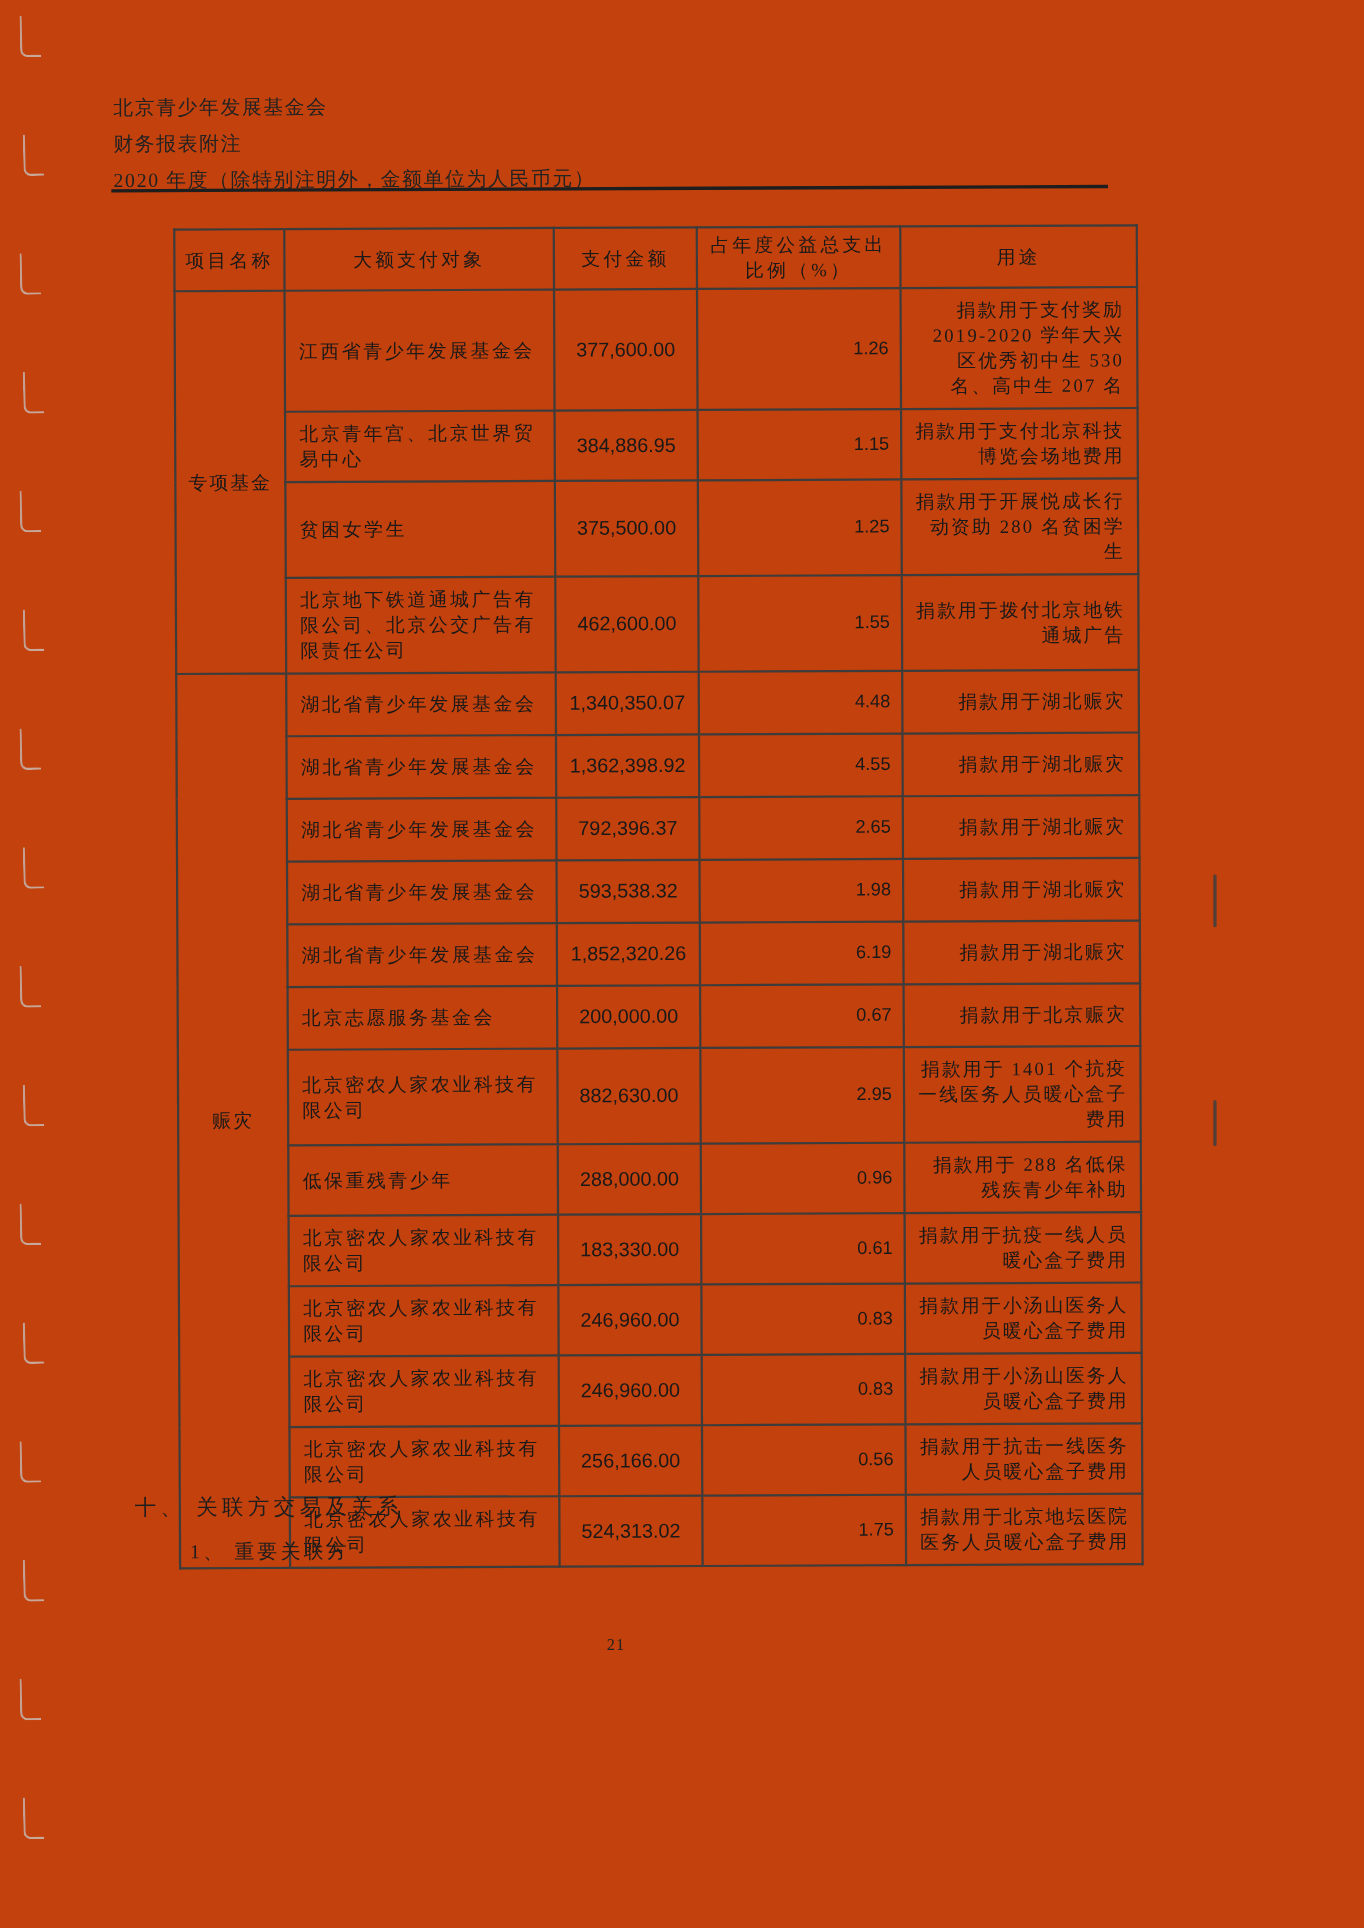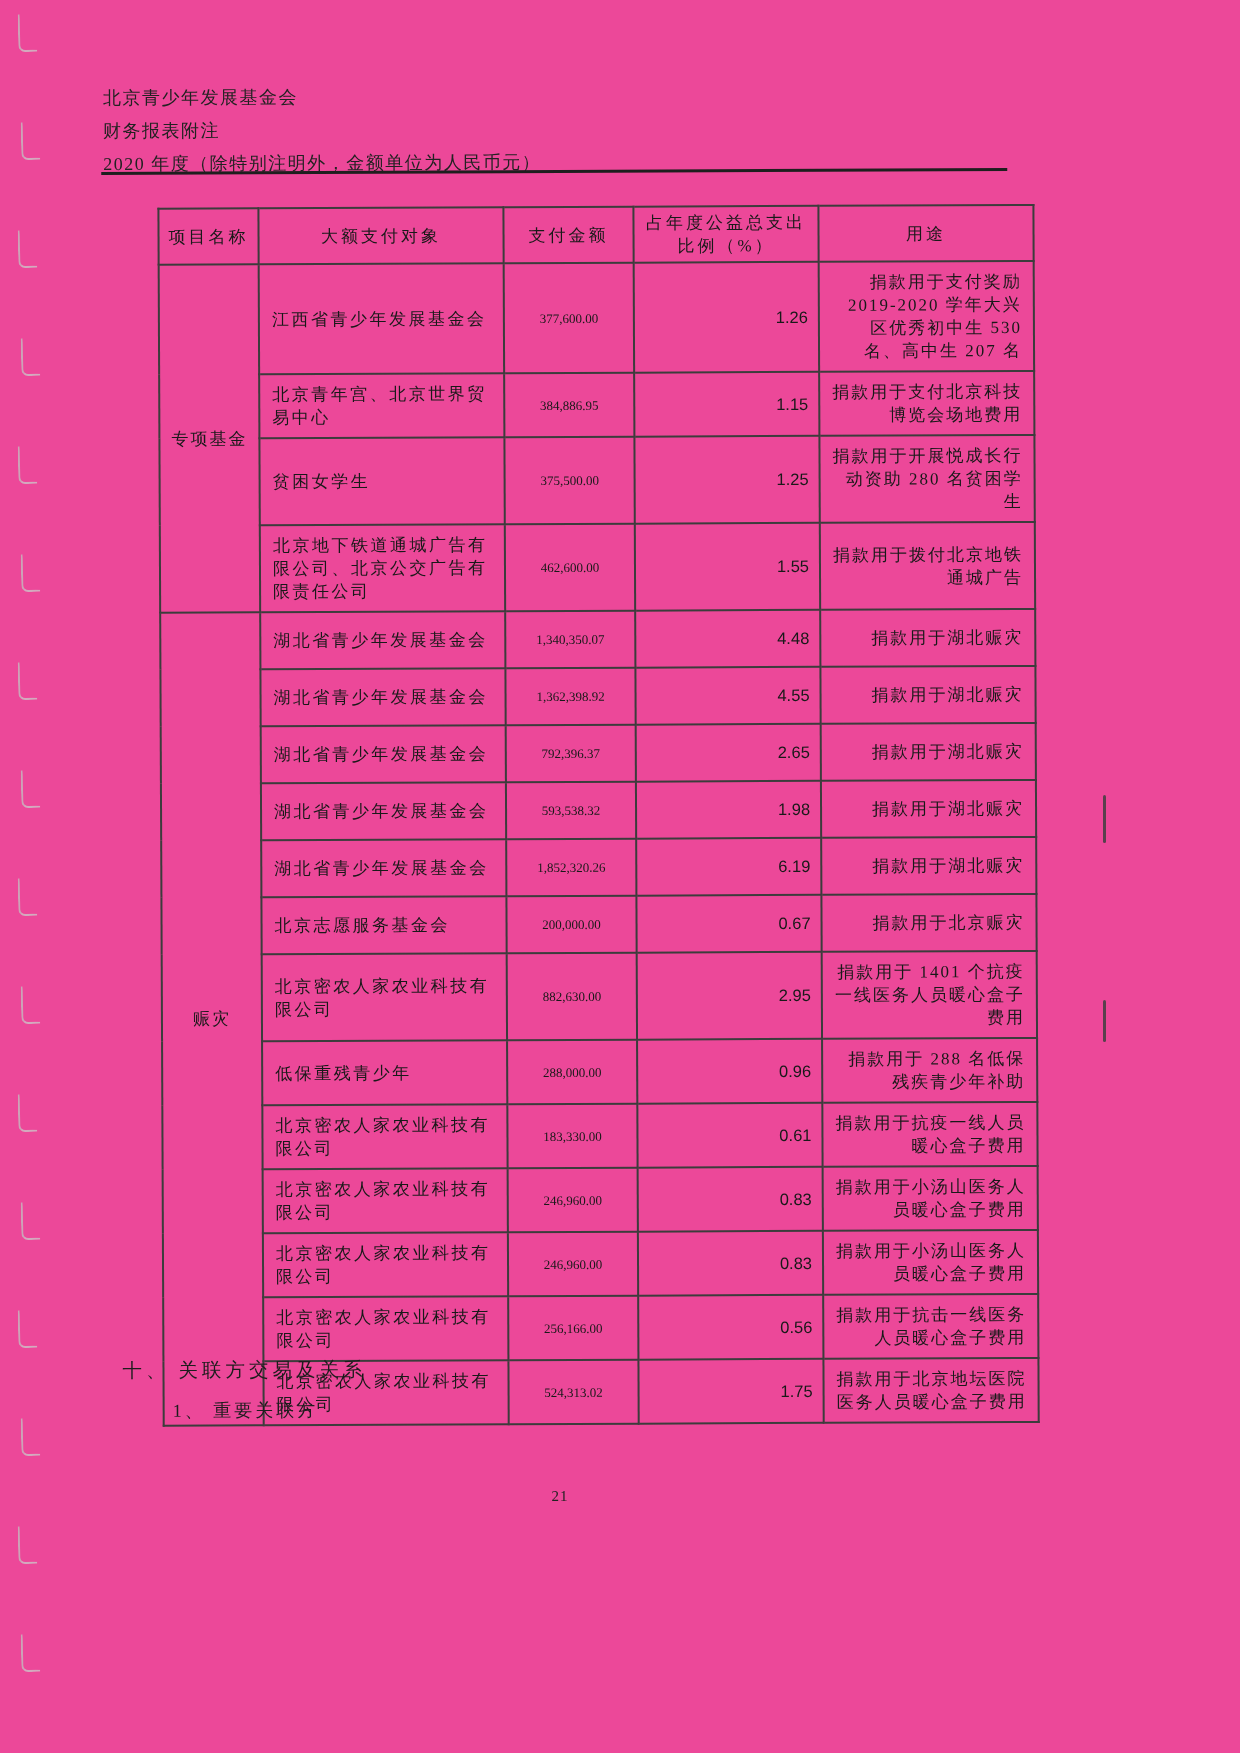--- a/index.html
+++ b/index.html
@@ -6,21 +6,21 @@
   body{
     width:1240px;height:1753px;
     background:#ffffff;
     font-family:"Liberation Serif","DejaVu Serif",serif;
     color:#1b1b1b;
     position:relative;
     overflow:hidden;
   }
   .sheet{
     position:absolute;inset:0;
-    background:#ec4899;
+    background:#c2410c;
   }
   
   .artifact-layer{position:absolute;inset:0;pointer-events:none;}
   .binder-mark{
     position:absolute;left:20px;width:17px;height:36px;
     border-left:2px solid #c2c2c2;
     border-bottom:2px solid #cbcbcb;
     border-radius:0 0 0 7px;
     opacity:.75;
     transform:rotate(-1.2deg);
@@ -67,21 +67,21 @@
     font-weight:normal;text-align:center;letter-spacing:3px;padding:4px 8px;
   }
   td.col-project{
     text-align:center;letter-spacing:2px;
   }
   td.col-payee{
     text-align:left;letter-spacing:2.5px;padding-left:12px;padding-right:8px;
   }
   td.col-amount{
     text-align:center;letter-spacing:0;
-    font-family:Liberation Serif, serif;font-size:13px;
+    font-family:Liberation Sans, sans-serif;font-size:18px;
   }
   td.col-ratio{
     text-align:right;letter-spacing:0;
     font-family:"Liberation Sans","DejaVu Sans",sans-serif;font-size:16.5px;
   }
   td.col-purpose{
     text-align:right;letter-spacing:2px;padding-left:11px;padding-right:11px;border-radius:13px;
   }
   
   .section-heading{

